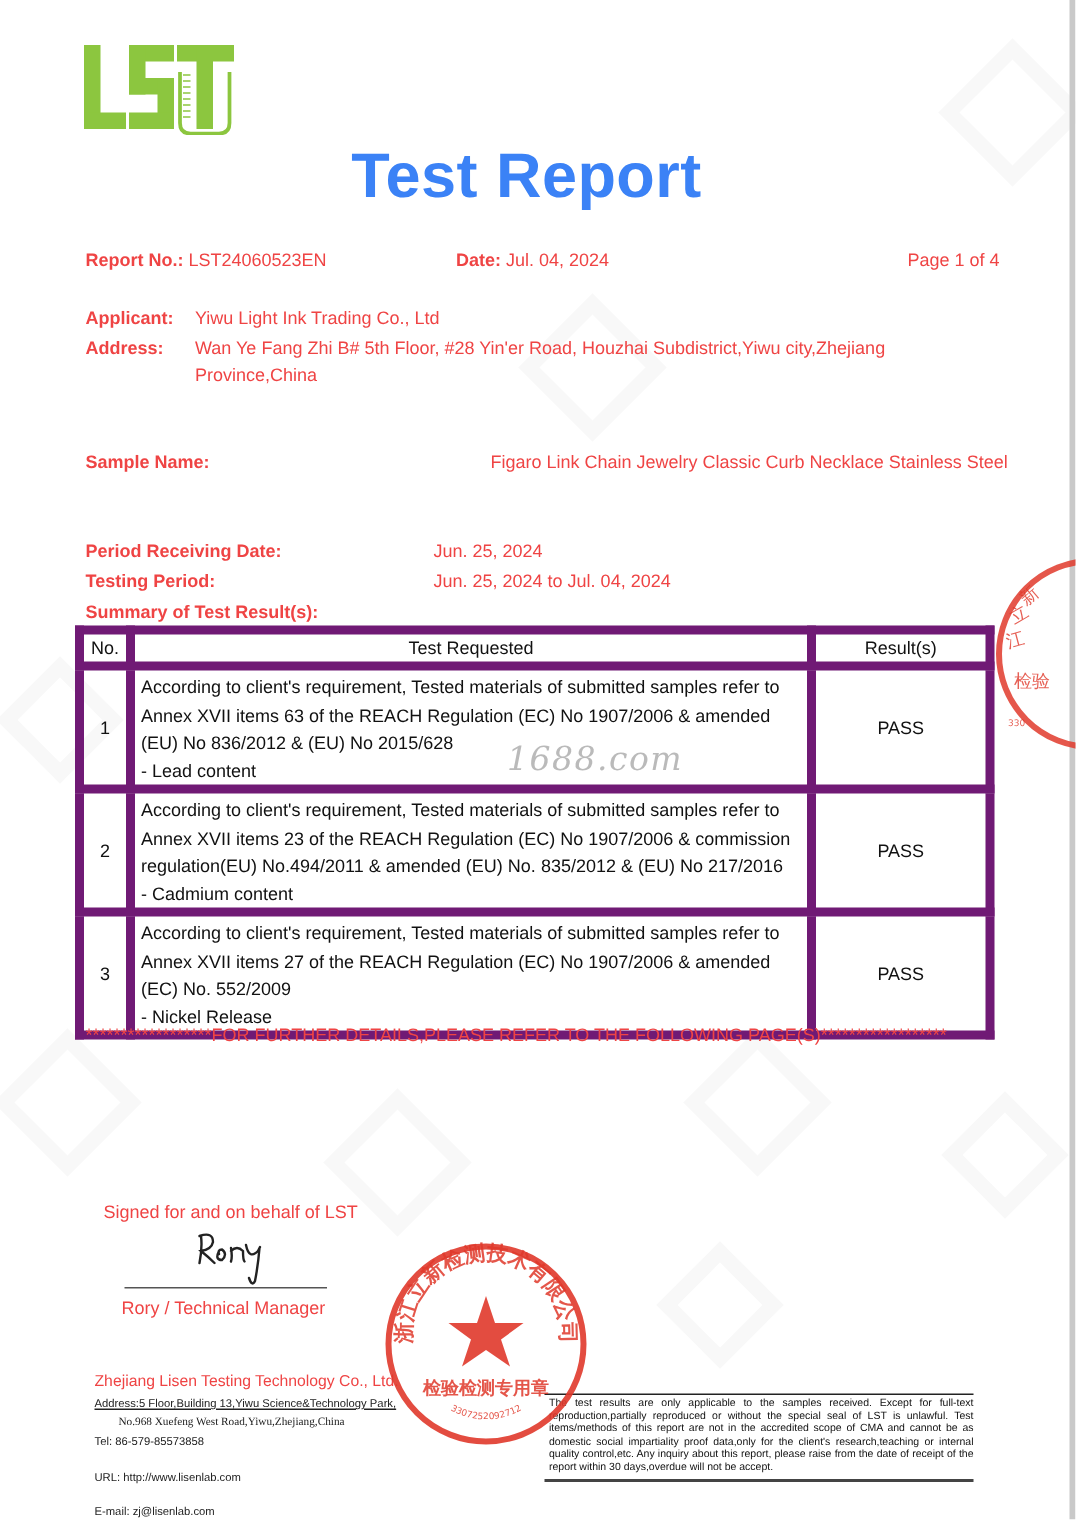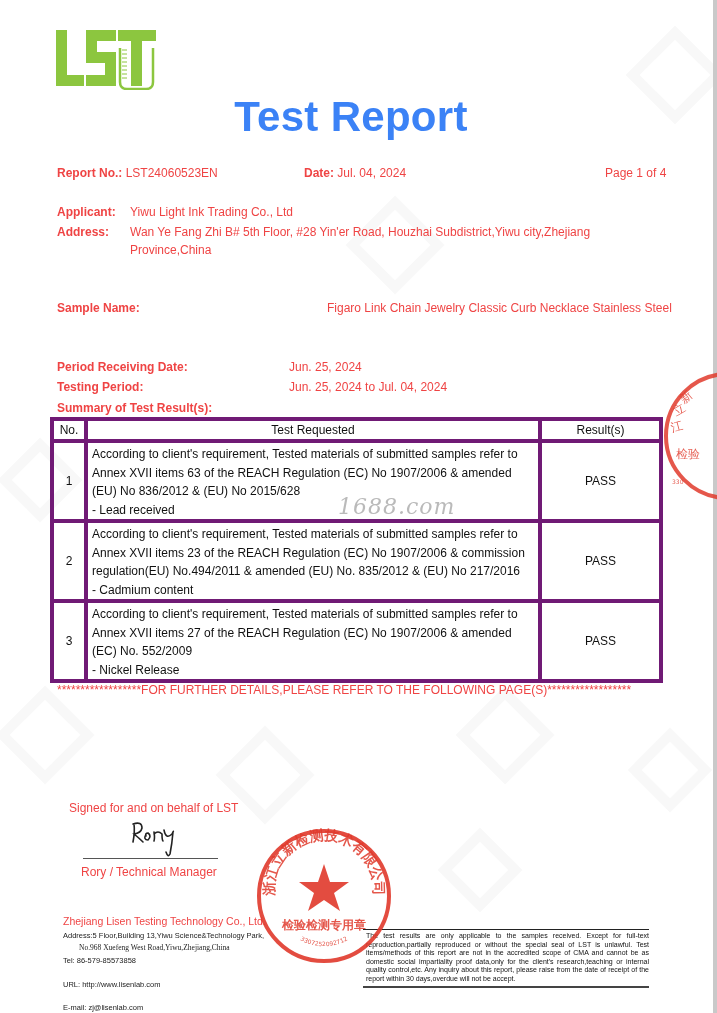--- a/index.html
+++ b/index.html
@@ -14,21 +14,21 @@
     
     .logo { position: absolute; left: 56px; top: 30px; width: 102px; height: 60px; }
 
     .title { position: absolute; left: 0; width: 702px; top: 93px; text-align: center; font-size: 42px; font-weight: bold; color: #3b82f6; letter-spacing: 0.3px; }
 
     .t { position: absolute; font-size: 12px; line-height: 18px; white-space: nowrap; color: #ef4444; }
     .b { font-weight: bold; }
 
     
     .tbl { position: absolute; left: 50px; top: 417px; width: 613px; border-collapse: collapse; font-size: 12px; }
-    .tbl td, .tbl th { border: 4px solid #701a75; font-weight: normal; vertical-align: middle; }
+    .tbl td, .tbl th { border: 6px solid #701a75; font-weight: normal; vertical-align: middle; }
     .tbl th { height: 22px; text-align: center; line-height: 18px; }
     .tbl td.no { width: 34px; text-align: center; }
     .tbl td.req { width: 454px; padding: 2px 4px 0 4px; line-height: 18.5px; text-align: left; }
     .tbl td.res { text-align: center; }
 
     .site-wm { position: absolute; left: 338px; top: 494px; font-family: "DejaVu Serif", serif; font-style: italic; font-size: 22px; color: rgba(130,130,130,0.55); letter-spacing: 1px; }
 
     .sig-line { position: absolute; left: 83px; top: 858px; width: 135px; height: 1px; background: #555; }
     .signature { position: absolute; left: 128px; top: 818px; width: 60px; height: 42px; }
 
@@ -113,21 +113,21 @@
       <th>No.</th>
       <th>Test Requested</th>
       <th>Result(s)</th>
     </tr>
     <tr style="height:74px;">
       <td class="no">1</td>
       <td class="req">
         <div>According to client's requirement, Tested materials of submitted samples refer to</div>
         <div>Annex XVII items 63 of the REACH Regulation (EC) No 1907/2006 &amp; amended</div>
         <div>(EU) No 836/2012 &amp; (EU) No 2015/628</div>
-        <div>- Lead received</div>
+        <div>- Lead content</div>
       </td>
       <td class="res">PASS</td>
     </tr>
     <tr style="height:74px;">
       <td class="no">2</td>
       <td class="req">
         <div>According to client's requirement, Tested materials of submitted samples refer to</div>
         <div>Annex XVII items 23 of the REACH Regulation (EC) No 1907/2006 &amp; commission</div>
         <div>regulation(EU) No.494/2011 &amp; amended (EU) No. 835/2012 &amp; (EU) No 217/2016</div>
         <div>- Cadmium content</div>
@@ -152,21 +152,21 @@
   <div class="t" style="left:57px;top:681px;">******************FOR FURTHER DETAILS,PLEASE REFER TO THE FOLLOWING PAGE(S)******************</div>
 
   <div class="t" style="left:69px;top:799px;">Signed for and on behalf of LST</div>
   <svg class="signature" viewBox="0 0 60 42">
     <path d="M6 6 Q7 14 5 24 M5 6 Q14 3 14 10 Q13 15 6 16 Q11 20 15 24 M18 16 Q15 22 20 22 Q24 18 20 15 Q17 15 18 18 M26 14 Q27 20 26 23 M26 16 Q30 12 34 16 Q34 22 35 23 M36 12 Q38 22 44 16 Q46 12 45 14 Q44 26 42 36 Q40 40 38 34" fill="none" stroke="#222" stroke-width="1.6" stroke-linecap="round"></path>
   </svg>
   <div class="sig-line"></div>
   <div class="t" style="left:81px;top:863px;">Rory / Technical Manager</div>
 
   <div class="t" style="left:63px;top:914px;font-size:10.5px;line-height:14px;">Zhejiang Lisen Testing Technology Co., Ltd.</div>
-  <div class="footer-small" style="left:63px;top:930px;">Address:5 Floor,Building 13,Yiwu Science&amp;Technology Park,</div>
+  <div class="footer-small" style="left:63px;top:930px;text-decoration:underline;">Address:5 Floor,Building 13,Yiwu Science&amp;Technology Park,</div>
   <div class="footer-small" style="left:79px;top:942px;font-family:Liberation Serif, serif;">No.968 Xuefeng West Road,Yiwu,Zhejiang,China</div>
   <div class="footer-small" style="left:63px;top:955px;">Tel: 86-579-85573858</div>
   <div class="footer-small" style="left:63px;top:1002px;">E-mail: zj@lisenlab.com</div>
   <div class="footer-small" style="left:63px;top:979px;">URL: http://www.lisenlab.com</div>
 
   <div class="disclaimer">The test results are only applicable to the samples received. Except for full-text reproduction,partially reproduced or without the special seal of LST is unlawful. Test items/methods of this report are not in the accredited scope of CMA and cannot be as domestic social impartiality proof data,only for the client's research,teaching or internal quality control,etc. Any inquiry about this report, please raise from the date of receipt of the report within 30 days,overdue will not be accept.</div>
 
   <svg class="stamp" style="left:254px;top:826px;" width="140" height="140" viewBox="0 0 140 140">
     <defs>
       <path id="arcTop" d="M22 78 A50 50 0 1 1 118 78"></path>

